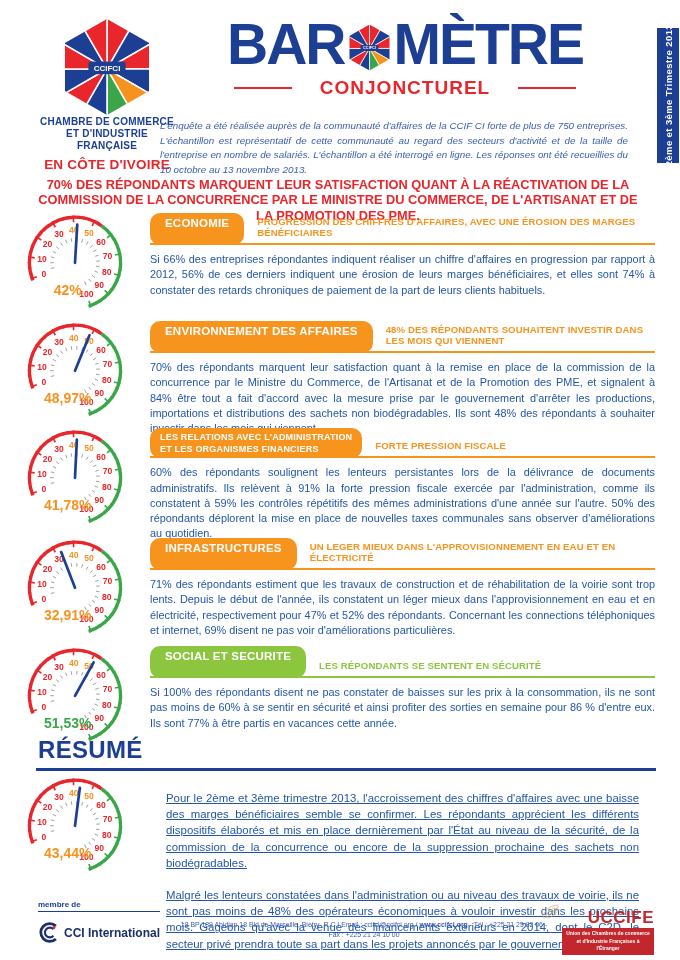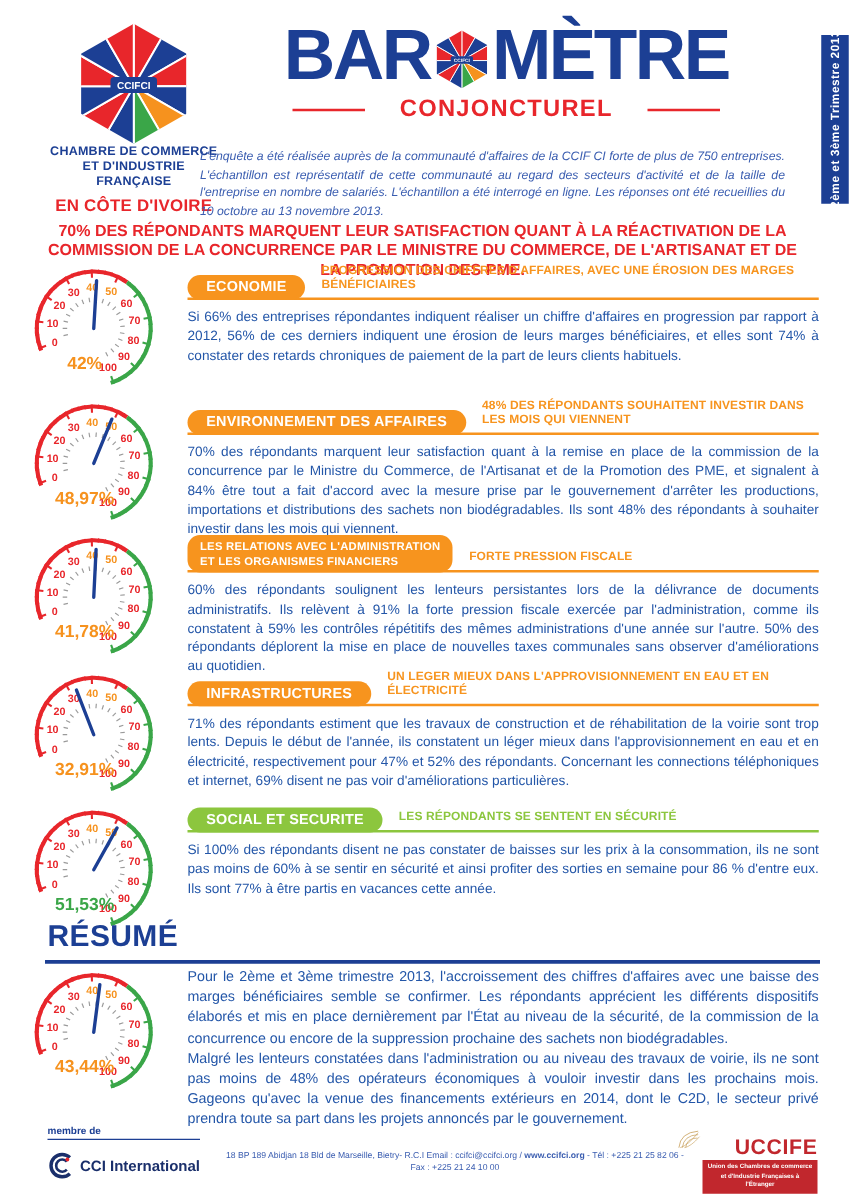--- a/index.html
+++ b/index.html
@@ -31,32 +31,32 @@
   .headline{position:absolute;left:30px;top:177px;width:616px;text-align:center;color:#e8262b;
       font-size:12.8px;font-weight:800;line-height:1.2;}
 
   
   .section{position:absolute;left:0;width:680px;display:flex;--accent:#f7941e;}
   .gauge-col{width:150px;display:flex;justify-content:center;align-items:flex-start;flex:none;}
   .gauge{width:112px;height:112px;}
   .content{flex:1;margin-right:25px;min-width:0;}
   .sec-head{display:flex;align-items:flex-end;border-bottom:2px solid var(--accent);}
   .badge{background:var(--accent);color:#ffffff;font-weight:800;font-size:11.5px;
-      padding:4px 15px 4px;border-radius:10px;transform:translateY(2px);white-space:pre-line;
+      padding:4px 15px 16px;border-radius:10px;transform:translateY(2px);white-space:pre-line;
       letter-spacing:.2px;flex:none;}
   .two-line .badge{font-size:9px;line-height:1.35;padding:3px 10px;text-align:left;}
   .sec-sub{color:var(--accent);font-weight:800;font-size:9.6px;padding:0 0 5px 13px;letter-spacing:.1px;}
   .body{margin:7px 0 0;color:#2356a8;font-size:10.9px;line-height:1.4;text-align:justify;}
 
   
   .resume-title{position:absolute;left:38px;top:736px;color:#1c3f94;font-size:24px;font-weight:800;
       letter-spacing:.3px;}
   .resume-rule{position:absolute;left:36px;right:24px;top:768px;border-top:3px solid #1c3f94;}
   .resume-body{font-size:11.4px;line-height:1.42;}
-  .resume-body p{margin:0;color:#2356a8;text-align:justify;}
+  .resume-body p{margin:16px;color:#2356a8;text-align:justify;text-decoration:underline;}
 
   
   .footer{position:absolute;left:0;top:896px;width:680px;height:64px;}
   .member{position:absolute;left:38px;top:4px;width:122px;}
   .member-label{color:#1c3f94;font-size:8px;font-weight:700;border-bottom:1px solid #1c3f94;
       padding-bottom:2px;display:block;}
   .cci-row{display:flex;align-items:center;margin-top:7px;justify-content:flex-end;}
   .cci-name{color:#1a2f6b;font-size:12px;font-weight:800;margin-left:4px;white-space:nowrap;}
   .contact{position:absolute;left:178px;right:130px;top:24px;text-align:center;color:#3a5db0;
       font-size:6.9px;line-height:1.4;}

